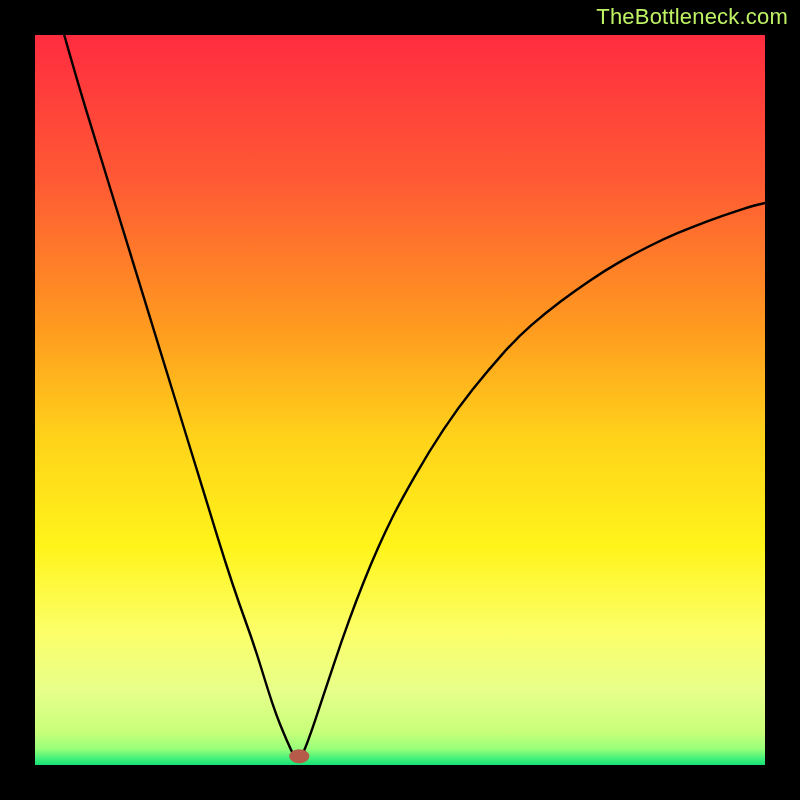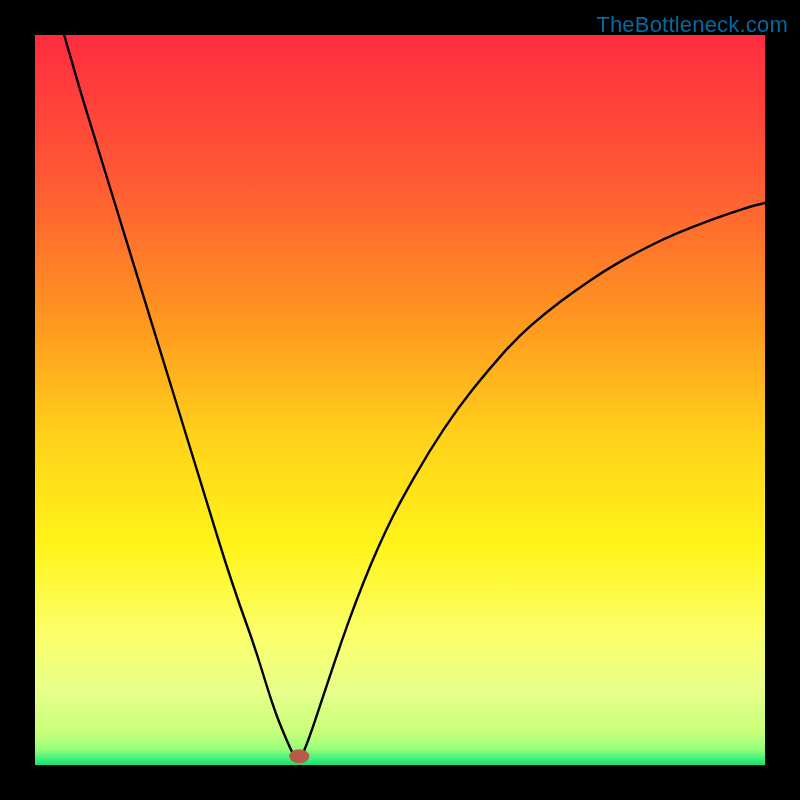--- a/index.html
+++ b/index.html
@@ -21,23 +21,23 @@
   }
   .plot {
     position: absolute;
     left: 35px;
     top: 35px;
     width: 730px;
     height: 730px;
   }
   .watermark {
     position: absolute;
-    top: 12px;
+    top: 4px;
     right: 12px;
-    color: #0369a1;
+    color: #bef264;
     font-size: 22px;
     letter-spacing: 0.2px;
     user-select: none;
     margin-left: 12px;
   }
 </style>
 </head>
 <body>
 
 <div class="frame">

